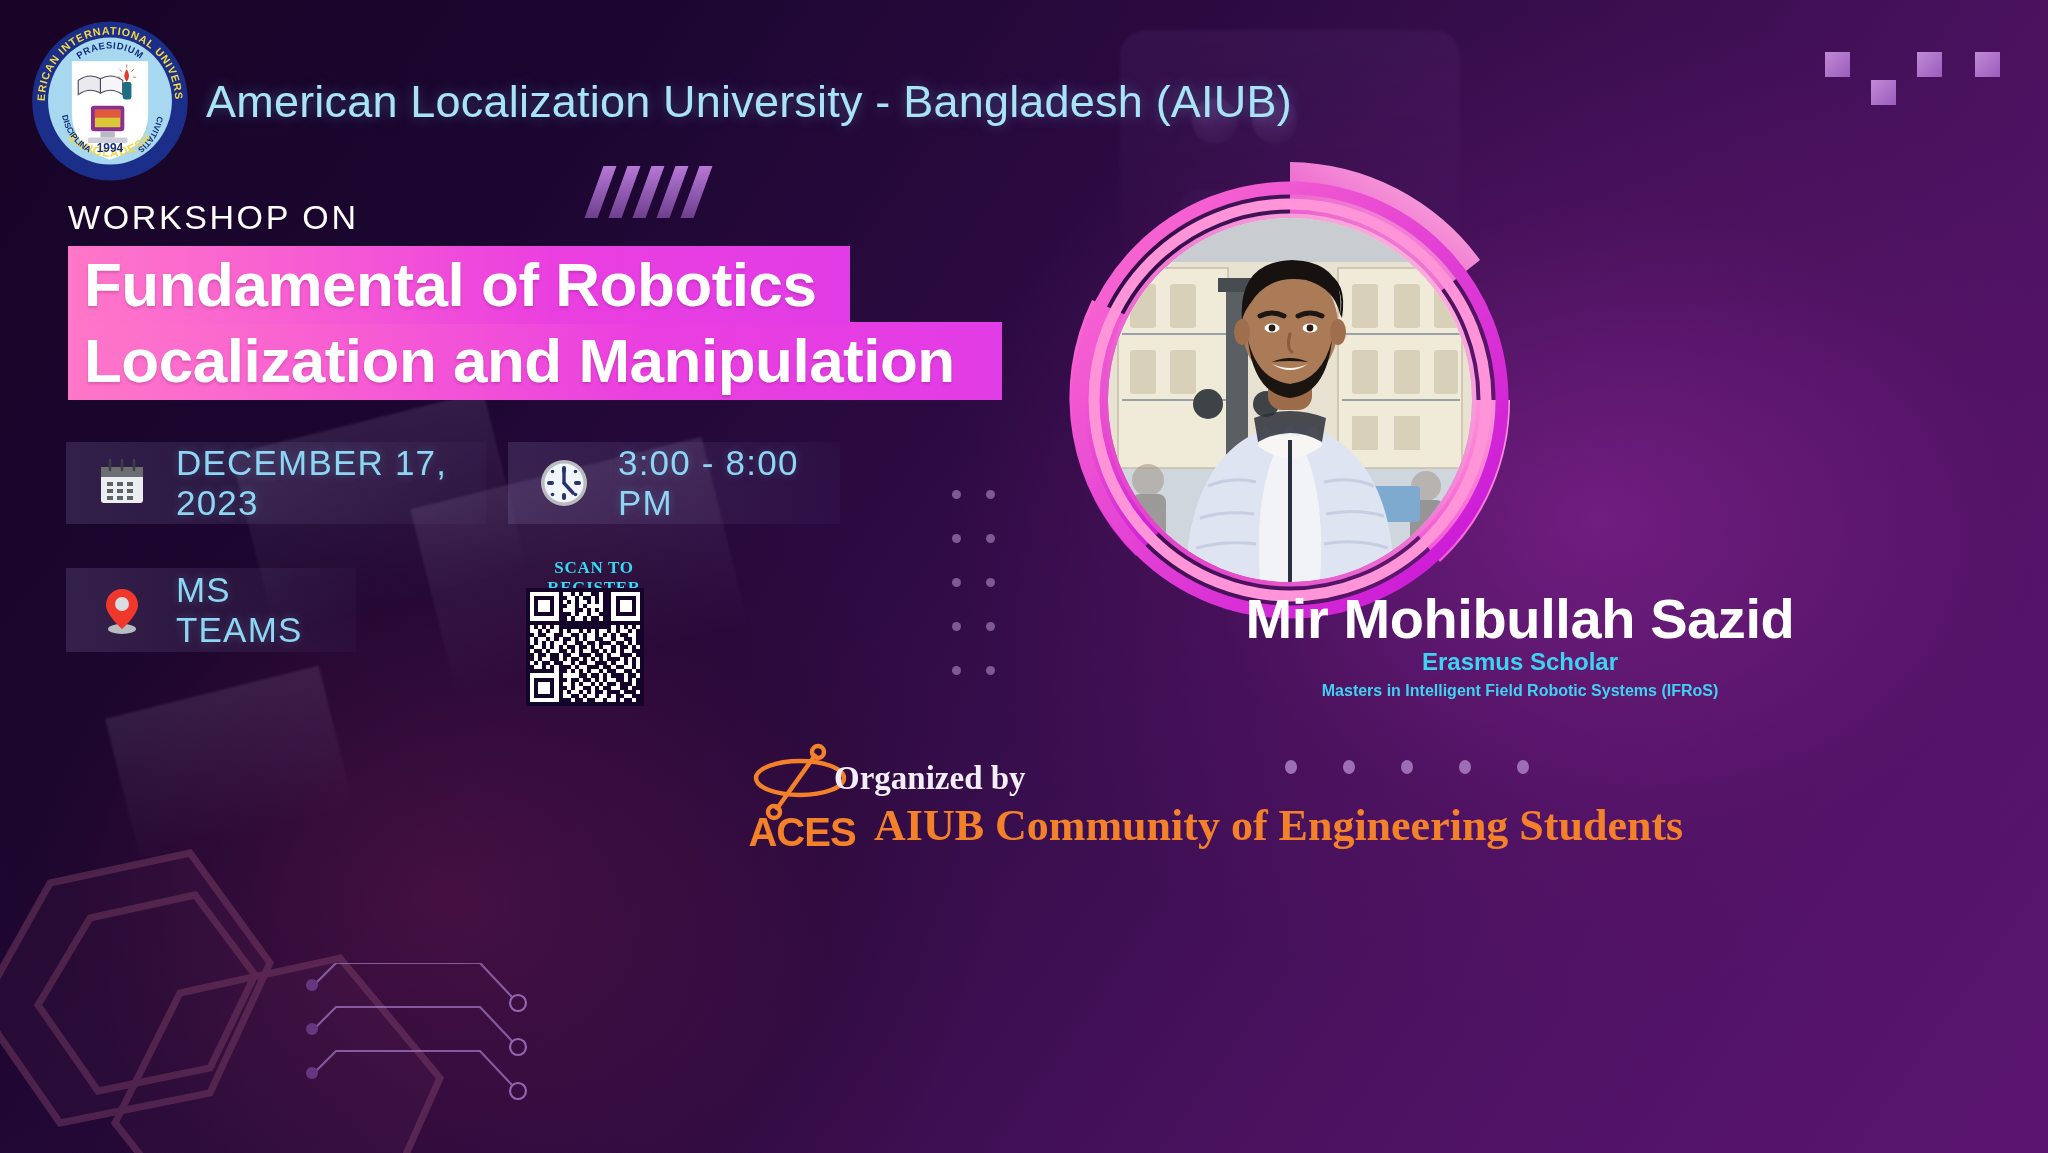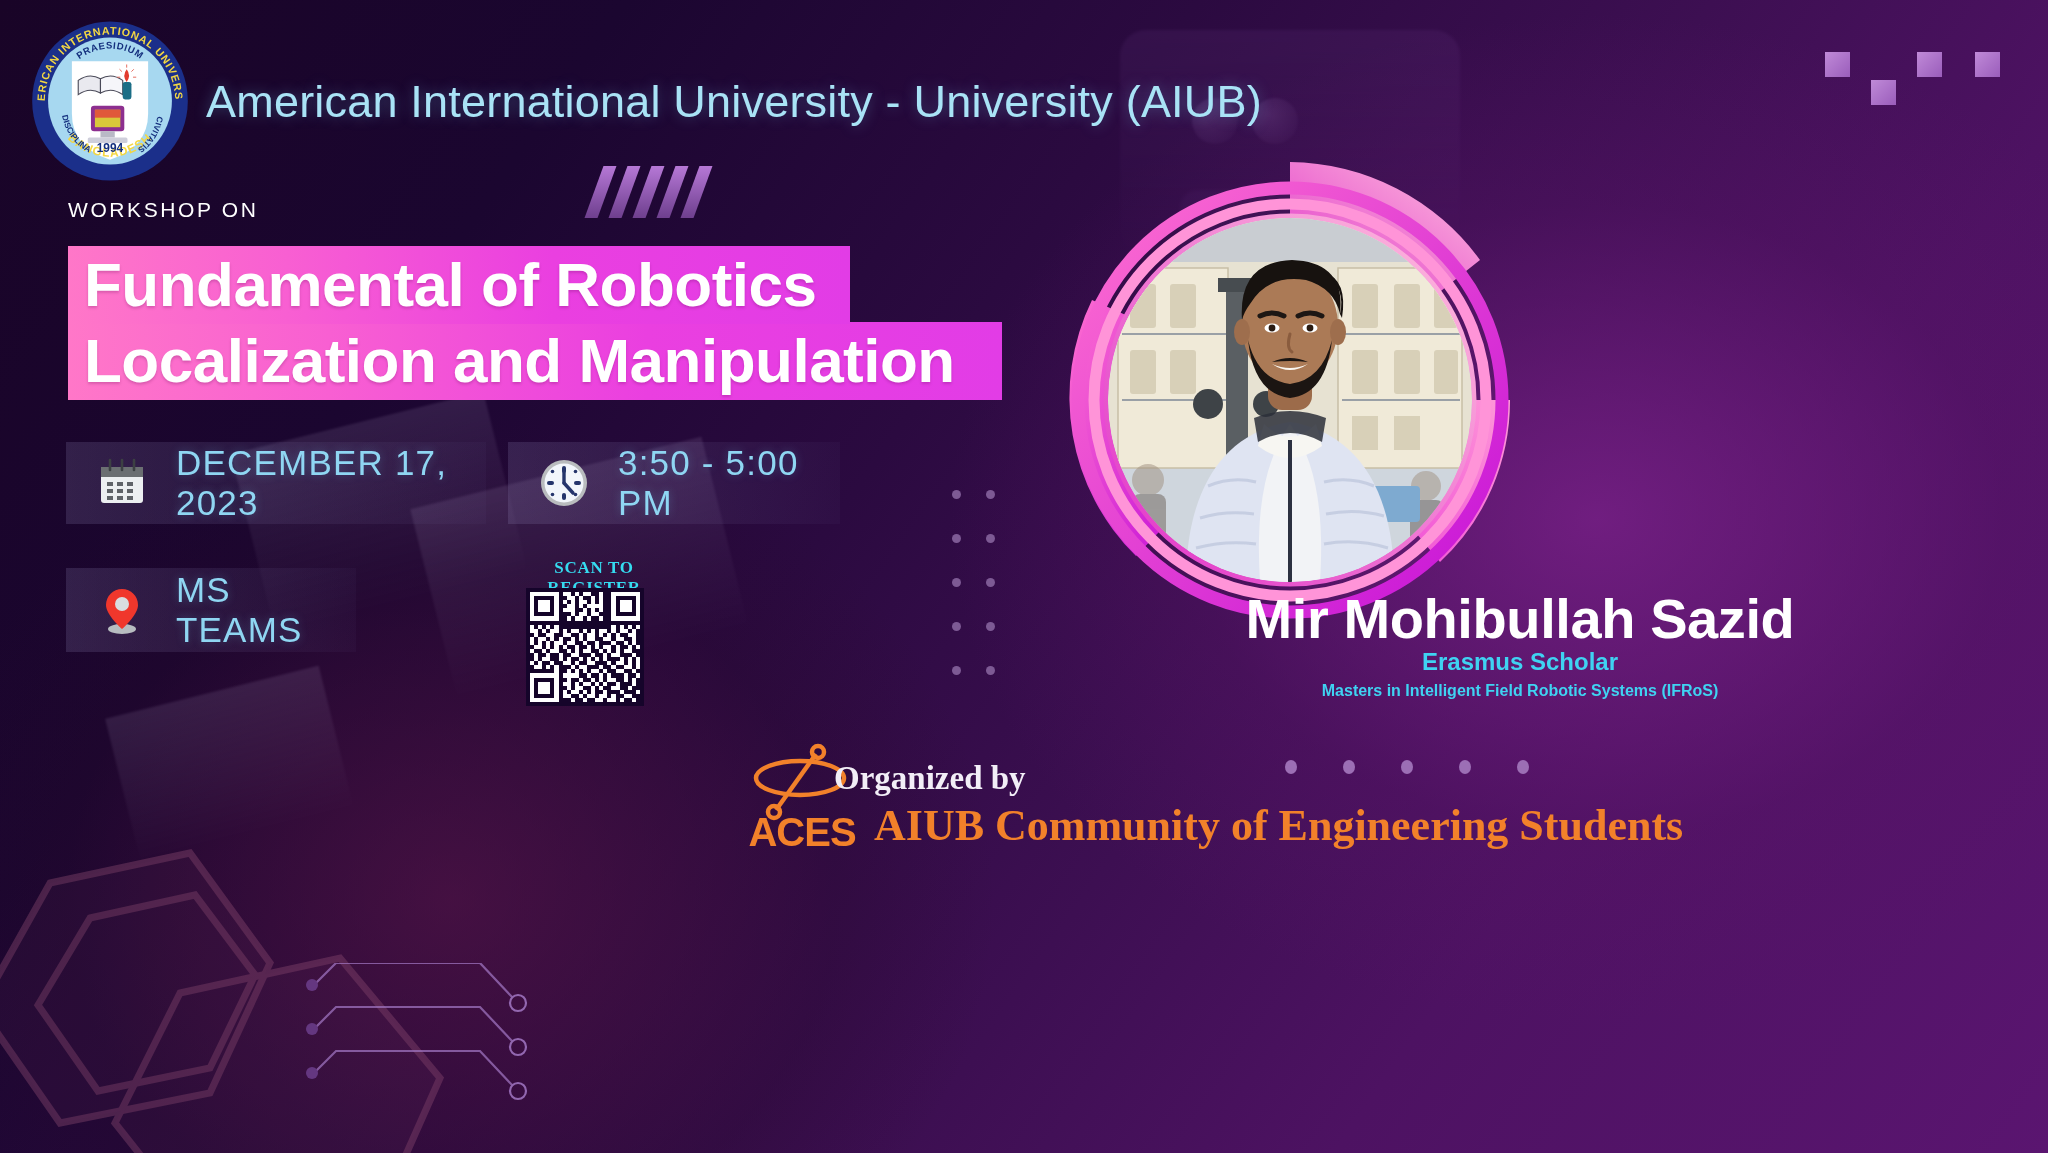--- a/index.html
+++ b/index.html
@@ -37,21 +37,21 @@
   .dotrow-bottom i{position:absolute;width:12px;height:14px;border-radius:50%;background:#9c6fb5;}
   
   .logo{position:absolute;left:30px;top:20px;width:160px;height:162px;}
   .uni-name{position:absolute;left:206px;top:76px;font-size:45px;letter-spacing:.2px;
     color:#a9e3f6;font-weight:400;text-shadow:0 0 14px rgba(120,200,245,.35);white-space:nowrap;}
   
   .slashes{position:absolute;left:594px;top:166px;width:110px;height:52px;}
   .slashes span{position:absolute;top:0;width:13px;height:52px;
     background:linear-gradient(180deg,#b678d6,#6e3f8e);transform:skewX(-20deg);}
   
-  .kicker{position:absolute;left:68px;top:198px;font-size:21px;letter-spacing:2.6px;color:#fff;font-weight:500;}
+  .kicker{position:absolute;left:68px;top:198px;font-size:34px;letter-spacing:2.6px;color:#fff;font-weight:500;}
   .band{position:absolute;display:flex;align-items:center;padding:0 16px;
     background:linear-gradient(90deg,#ff77c8 0%,#f85fd2 28%,#ea3fe0 62%,#e23ce6 100%);}
   .band span{color:#fff;font-weight:700;font-size:62px;letter-spacing:-.5px;line-height:1;
     text-shadow:0 2px 3px rgba(80,0,70,.22);}
   #band1{left:68px;top:246px;width:782px;height:78px;}
   #band2{left:68px;top:322px;width:934px;height:78px;}
   
   .chip{position:absolute;display:flex;align-items:center;gap:28px;padding:0 30px;
     background:linear-gradient(90deg,rgba(150,140,190,.20),rgba(120,110,170,.05));}
   .chip .txt{color:#8fd6f2;font-size:35px;letter-spacing:1.2px;font-weight:400;text-shadow:0 0 10px rgba(110,200,240,.28);}
@@ -194,21 +194,21 @@
     <g transform="translate(76,108)">
       <rect x="0" y="0" width="42" height="32" rx="4" fill="#8d2f8f"></rect>
       <rect x="5" y="5" width="32" height="22" fill="#d9c83a"></rect>
       <rect x="5" y="5" width="32" height="10" fill="#e0593a"></rect>
       <rect x="12" y="32" width="18" height="8" fill="#b9b9c6"></rect>
       <rect x="-4" y="40" width="50" height="7" rx="2" fill="#cfcfdb"></rect>
     </g>
     <text x="100" y="166" font-size="15" font-weight="bold" fill="#15307e" text-anchor="middle" font-family="Liberation Sans, sans-serif">1994</text>
   </svg>
 
-  <div class="uni-name">American International University - University (AIUB)</div>
+  <div class="uni-name">American Localization University - Bangladesh (AIUB)</div>
 
   <div class="slashes">
     <span style="left:0"></span>
       <span style="left:24px"></span>
       <span style="left:48px"></span>
     <span style="left:72px"></span>
       <span style="left:96px"></span>
   </div>
 
   <div class="kicker">WORKSHOP ON</div>
@@ -255,21 +255,21 @@
         <circle cx="14.5" cy="14.5" r="1.8"></circle>
           <circle cx="37.5" cy="14.5" r="1.8"></circle>
         <circle cx="14.5" cy="37.5" r="1.8"></circle>
           <circle cx="37.5" cy="37.5" r="1.8"></circle>
       </g>
       <g stroke="#25356b" stroke-width="3.4" stroke-linecap="round">
         <line x1="26" y1="26" x2="26" y2="14"></line>
           <line x1="26" y1="26" x2="35" y2="36"></line>
       </g>
     </svg>
-    <div class="txt">3:50 - 5:00 PM</div>
+    <div class="txt">3:00 - 8:00 PM</div>
   </div>
 
   <div class="chip" id="chip-place">
     <svg class="ico" viewBox="0 0 52 52">
       <ellipse cx="26" cy="45" rx="14" ry="5" fill="#b7bcc0"></ellipse>
       <path d="M26,5 C17,5 10,12 10,21 C10,31 26,45 26,45 C26,45 42,31 42,21 C42,12 35,5 26,5Z" fill="#f0372c"></path>
       <circle cx="26" cy="20" r="7" fill="#d9dde0"></circle>
     </svg>
     <div class="txt">MS TEAMS</div>
   </div>

